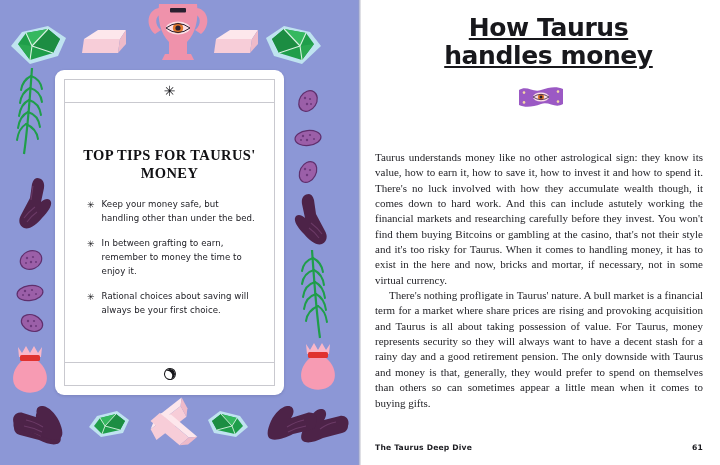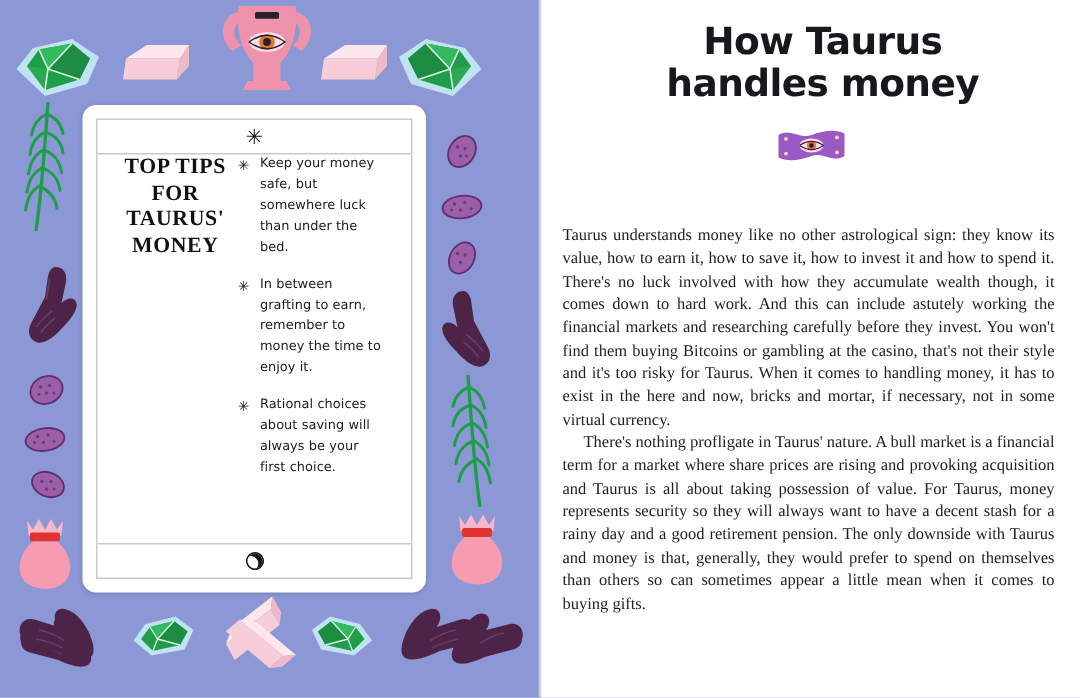--- a/index.html
+++ b/index.html
@@ -30,21 +30,21 @@
   .device-screen{
     position:absolute;left:9px;top:9px;right:9px;bottom:9px;
     border:1px solid #c9c9cf;background:#fff;
     display:flex;flex-direction:column;
   }
   .dev-bar{
     height:22px;flex:0 0 22px;border-bottom:1px solid #c9c9cf;
     display:flex;align-items:center;justify-content:center;
   }
   .dev-bar.bottom{border-bottom:none;border-top:1px solid #c9c9cf;}
-  .dev-body{flex:1 1 auto;position:relative;display:flex;flex-direction:row;
+  .dev-body{flex:1 1 auto;position:relative;display:flex;flex-direction:column;
     justify-content:center;padding:0 16px;}
   .star-ico{font-size:14px;line-height:1;color:#16161a;}
   .moon-ico{
     width:10px;height:10px;border-radius:50%;
     box-shadow:inset -3.2px 0.6px 0 0 #16161a;
     border:1px solid #16161a;
     transform:rotate(-20deg);
   }
 
   .tips-title{
@@ -83,20 +83,21 @@
   }
   .rp-inner{position:relative;width:100%;height:100%;}
   .rp-title{
     margin:0;padding:14px 40px 0 56px;
     text-align:center;
     font-family:"DejaVu Sans", sans-serif;
     font-weight:bold;
     font-size:25px;line-height:1.12;
     letter-spacing:-0.4px;
     color:#18181c;
+    text-decoration:underline;
   }
   .rp-note{display:flex;justify-content:center;margin-top:14px;}
   .rp-body{
     position:absolute;left:14px;right:17px;top:150px;
     font-family:"Liberation Serif", serif;
     font-size:11px;line-height:1.395;
     color:#1d1d22;
     text-align:justify;
   }
   .rp-body p{margin:0;}
@@ -381,21 +382,21 @@
     <div class="device">
       <div class="device-screen">
         <div class="dev-bar">
           <span class="star-ico">✳</span>
         </div>
         <div class="dev-body">
           <h2 class="tips-title">TOP TIPS FOR TAURUS' MONEY</h2>
           <ul class="tips-list">
             <li>
               <span class="tip-bullet">✳</span>
-              <span class="tip-text">Keep your money safe, but somewhere luck than under the bed.</span>
+              <span class="tip-text">Keep your money safe, but handling other than under the bed.</span>
             </li>
             <li>
               <span class="tip-bullet">✳</span>
               <span class="tip-text">In between grafting to earn, remember to money the time to enjoy it.</span>
             </li>
             <li>
               <span class="tip-bullet">✳</span>
               <span class="tip-text">Rational choices about saving will always be your first choice.</span>
             </li>
           </ul>
@@ -425,15 +426,19 @@
               <circle cx="41" cy="17.6" r="1.3"></circle>
             </g>
         </svg>
       </div>
 
       <div class="rp-body">
         <p>Taurus understands money like no other astrological sign: they know its value, how to earn it, how to save it, how to invest it and how to spend it. There's no luck involved with how they accumulate wealth though, it comes down to hard work. And this can include astutely working the financial markets and researching carefully before they invest. You won't find them buying Bitcoins or gambling at the casino, that's not their style and it's too risky for Taurus. When it comes to handling money, it has to exist in the here and now, bricks and mortar, if necessary, not in some virtual currency.</p>
         <p>There's nothing profligate in Taurus' nature. A bull market is a financial term for a market where share prices are rising and provoking acquisition and Taurus is all about taking possession of value. For Taurus, money represents security so they will always want to have a decent stash for a rainy day and a good retirement pension. The only downside with Taurus and money is that, generally, they would prefer to spend on themselves than others so can sometimes appear a little mean when it comes to buying gifts.</p>
       </div>
 
+      <div class="rp-footer">
+        <span>The Taurus Deep Dive</span>
+        <span>61</span>
+      </div>
     </div>
   </div>
 </div>
 
 </body></html>

